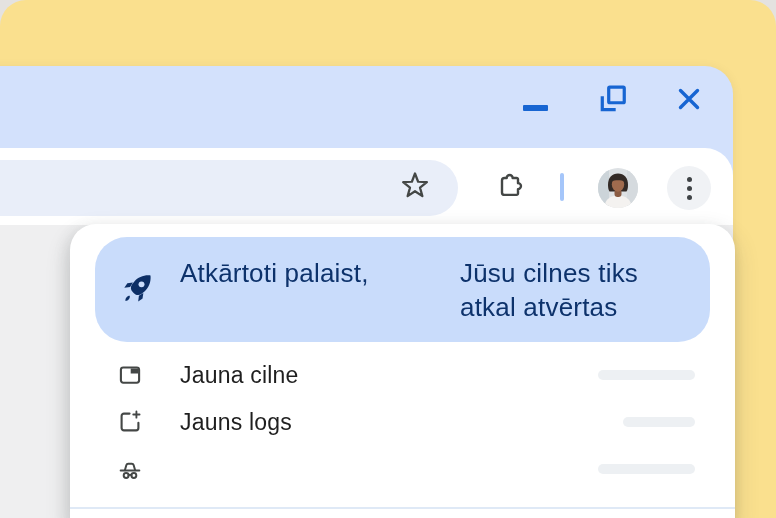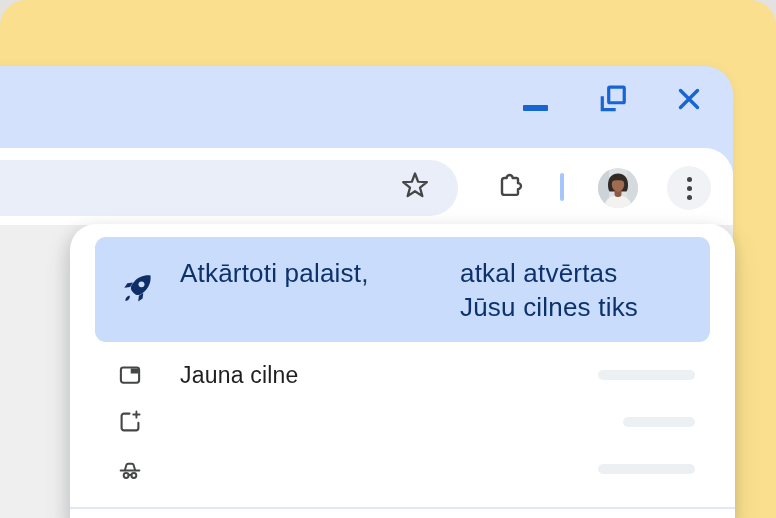--- a/index.html
+++ b/index.html
@@ -31,21 +31,21 @@
     background:transparent; padding:0; border-radius:50%; cursor:pointer; }
   .dots-btn { position:absolute; left:697px; top:18px; width:44px; height:44px; border-radius:50%;
     background:#f0f2f5; border:none; display:flex; flex-direction:column; align-items:center;
     justify-content:center; gap:4px; cursor:pointer; }
   .dot { width:5px; height:5px; border-radius:50%; background:#3f4346; }
 
   
   .menu-card { position:absolute; left:70px; top:224px; width:665px; height:300px; background:#fff;
     border-radius:26px 26px 0 0; box-shadow:0 10px 24px rgba(60,64,67,.20), -4px 4px 14px rgba(60,64,67,.10); }
   .promo-pill { position:absolute; left:25px; top:13px; width:615px; height:105px;
-    background:#c9dcfb; border-radius:11px; border:none; text-align:left; cursor:pointer; }
+    background:#c9dcfb; border-radius:32px; border:none; text-align:left; cursor:pointer; }
   .promo-icon { position:absolute; left:23px; top:33px; }
   .promo-text { position:absolute; top:19px; font-size:26px; line-height:34px; color:#0d326b;
     font-weight:500; letter-spacing:.2px; }
   .promo-left { left:85px; }
   .promo-right { left:365px; }
 
   .menu-row { position:absolute; left:0; right:0; height:46px; display:flex; align-items:center;
     background:transparent; border:none; cursor:pointer; text-align:left; }
   .row-1 { top:128px;text-align:center; } .row-2 { top:175px; } .row-3 { top:222px; }
   .menu-row .mi-icon { position:absolute; left:46px; top:9px; width:28px; height:28px; }
@@ -149,22 +149,22 @@
             <path d="M21.3 19.3 L20.7 24 L17 26.6 L17.6 21.7 Z"></path>
             <path d="M6.3 26 C5.9 23.8 7.6 21.6 9.9 21.6 C10.3 23.8 8.6 26 6.3 26 Z"></path>
           </g>
           <circle cx="19.8" cy="12.1" r="2.5" fill="#c9dcfb"></circle>
         </svg>
       </span>
       <span class="promo-text promo-left">
         <span style="display:block">Atkārtoti palaist,</span>
       </span>
       <span class="promo-text promo-right">
+        <span style="display:block">Jūsu cilnes tiks</span>
         <span style="display:block">atkal atvērtas</span>
-        <span style="display:block">Jūsu cilnes tiks</span>
       </span>
     </button>
 
     <button class="menu-row row-1">
       <span class="mi-icon">
         <svg width="28" height="28" viewBox="0 0 24 24">
           <rect x="4.2" y="5.6" width="15.6" height="13" rx="2" fill="none" stroke="#444746" stroke-width="1.8"></rect>
           <path d="M12.6 6.5 H18 A1.1 1.1 0 0 1 19.1 7.6 V10.7 H12.6 Z" fill="#444746"></path>
         </svg>
       </span>
@@ -172,20 +172,21 @@
       <span class="shortcut-bar bar-1"></span>
     </button>
 
     <button class="menu-row row-2">
       <span class="mi-icon">
         <svg width="28" height="28" viewBox="0 0 24 24" fill="none" stroke="#444746" stroke-width="1.8" stroke-linecap="round">
           <path d="M19.2 12.6 V17.2 A2 2 0 0 1 17.2 19.2 H6.8 A2 2 0 0 1 4.8 17.2 V6.8 A2 2 0 0 1 6.8 4.8 H11.6"></path>
           <path d="M17.5 2.9 v5.4 M14.8 5.6 h5.4" stroke-width="1.6"></path>
         </svg>
       </span>
+      <span class="mi-label">Jauns logs</span>
       <span class="shortcut-bar bar-2"></span>
     </button>
 
     <button class="menu-row row-3">
       <span class="mi-icon">
         <svg width="28" height="28" viewBox="0 0 24 24" fill="none" stroke="#444746" stroke-width="1.7" stroke-linecap="round">
           <path d="M4 13.2 H20"></path>
           <path d="M7.6 13 L8.9 8.6 C9.1 7.9 9.7 7.4 10.4 7.4 H13.6 C14.3 7.4 14.9 7.9 15.1 8.6 L16.4 13"></path>
           <circle cx="8.7" cy="17.6" r="2.1"></circle>
           <circle cx="15.3" cy="17.6" r="2.1"></circle>

